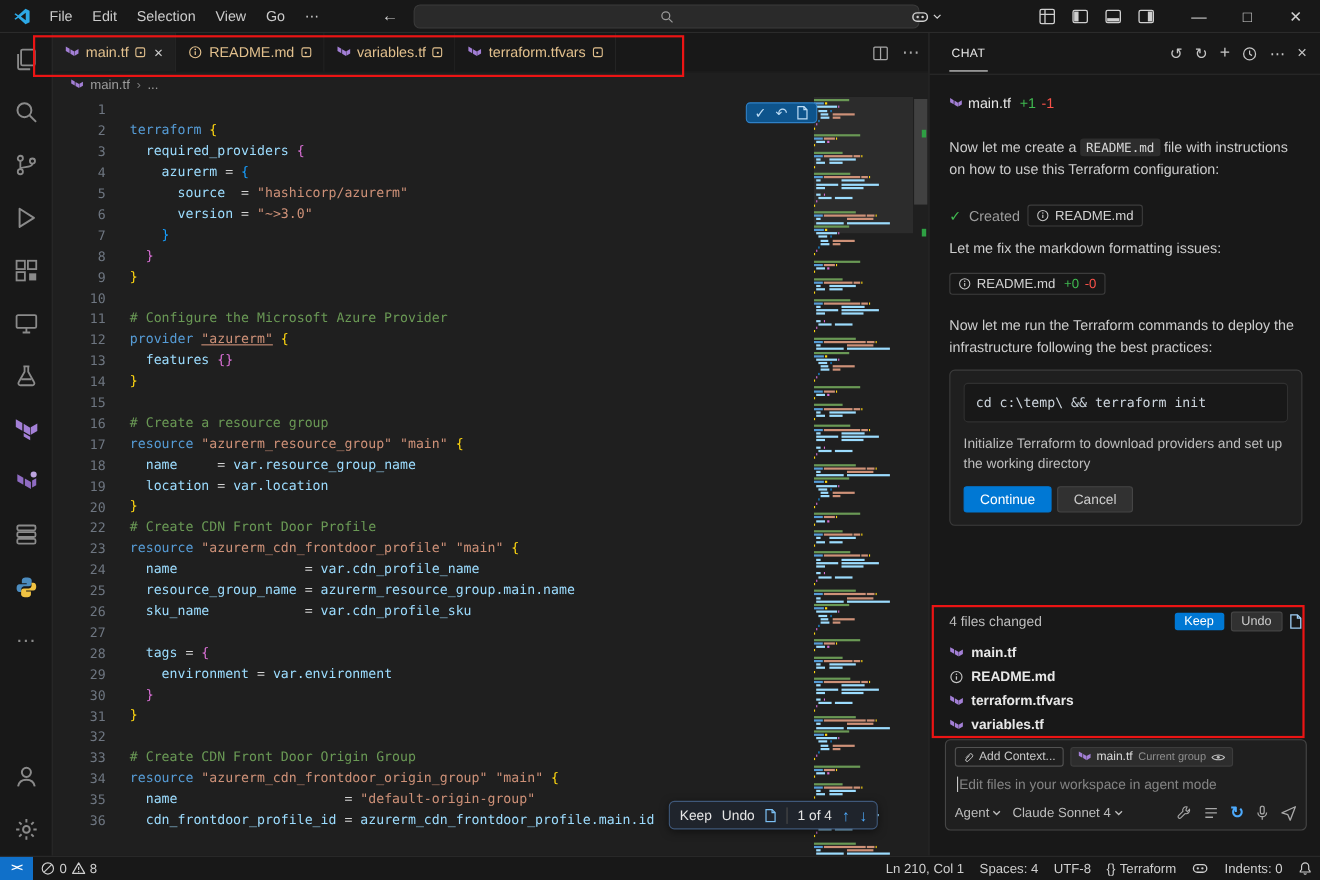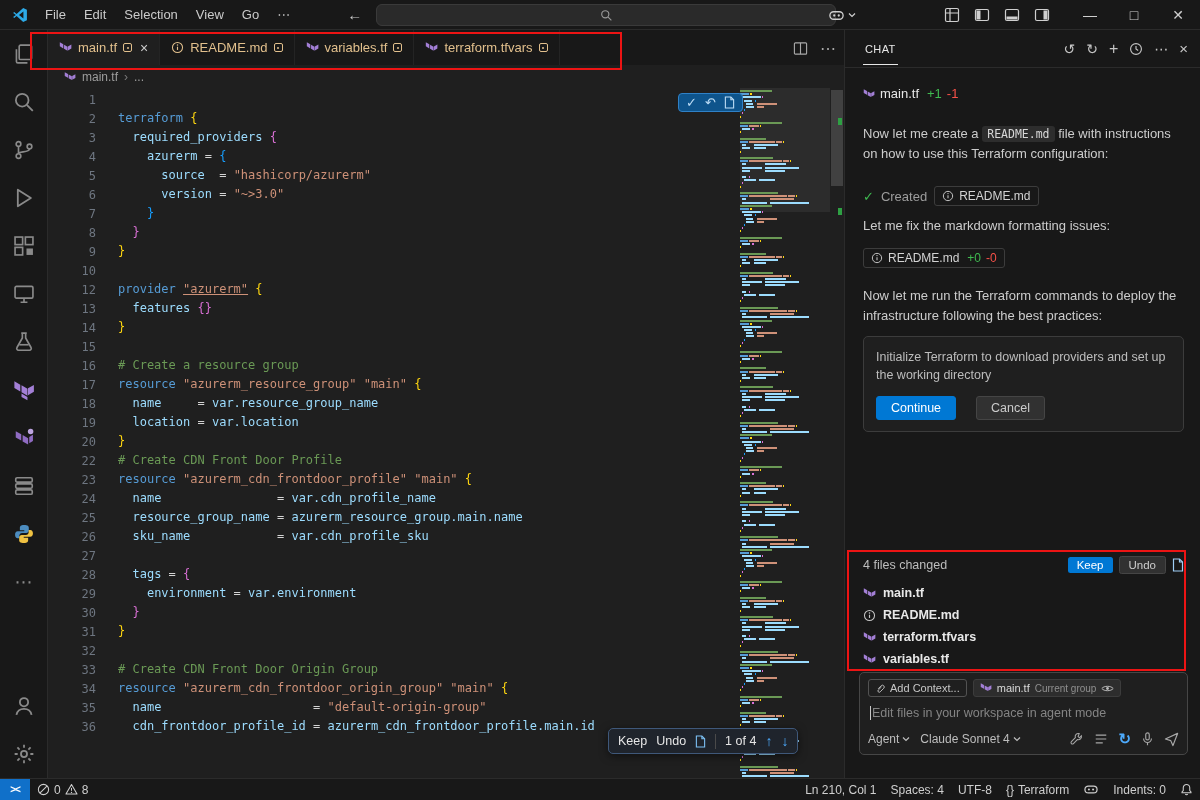--- a/index.html
+++ b/index.html
@@ -70,21 +70,21 @@
   .cb-created{top:156px;display:flex;align-items:center;gap:7px}
   .check{color:#3fb950;font-size:13px}
   .createdtxt{color:#9d9d9d}
   .filepill{display:inline-flex;align-items:center;gap:5px;border:1px solid #3c3c3c;border-radius:3px;padding:2px 7px;color:#d3d3d3;font-size:12px}
   .cb-chip{top:218px;display:flex}
   
   .cb-cmd{top:306px;border:1px solid #3c3c3c;border-radius:5px;background:#1f1f1f;padding:11px 12px}
   .cmd-title{font-size:12.5px;color:#d6d6d6;margin-bottom:9px}
   .cmd-code{background:#181818;border:1px solid #303030;border-radius:4px;padding:10px 10px;font:12px "DejaVu Sans Mono",monospace;color:#cdd5dd;margin-bottom:10px}
   .cmd-desc{font-size:12.5px;line-height:18px;color:#bdbdbd;margin-bottom:12px}
-  .cmd-btns{display:flex;gap:20px}
+  .cmd-btns{display:flex;gap:5px}
   .btn-primary{background:#0078d4;border:1px solid #0078d4;color:#fff;font-size:12.5px;padding:4px 14px;border-radius:3px;font-family:inherit}
   .btn-secondary{background:#313131;border:1px solid #454545;color:#ccc;font-size:12.5px;padding:4px 14px;border-radius:3px;font-family:inherit}
   
   .cb-files{top:524px}
   .fc-header{display:flex;align-items:center;gap:6px;height:22px}
   .fc-title{color:#bdbdbd;font-size:12.5px;margin-right:auto}
   .btn-xs-primary{background:#0078d4;border:none;color:#fff;font-size:11.5px;padding:2px 9px;border-radius:2.5px;font-family:inherit}
   .btn-xs{background:#313131;border:1px solid #454545;color:#ccc;font-size:11.5px;padding:2px 9px;border-radius:2.5px;font-family:inherit}
   .fc-list{margin-top:6px}
   .fc-row{display:flex;align-items:center;gap:7px;height:22px;font-size:12.5px;font-weight:bold;color:#e8e8e8}
@@ -369,20 +369,24 @@
         </div>
         <div class="code-line">
           <span class="ln">9</span>
           <span class="lc"><span class="tk-b1">}</span></span>
         </div>
         <div class="code-line">
           <span class="ln">10</span>
           <span class="lc"></span>
         </div>
         <div class="code-line">
+          <span class="ln">11</span>
+          <span class="lc"><span class="tk-c"># Configure the Microsoft Azure Provider</span></span>
+        </div>
+        <div class="code-line">
           <span class="ln">12</span>
           <span class="lc"><span class="tk-k">provider</span><span class="tk-t"> </span><span class="tk-su">"azurerm"</span><span class="tk-t"> </span><span class="tk-b1">{</span></span>
         </div>
         <div class="code-line">
           <span class="ln">13</span>
           <span class="lc"><span class="tk-t">  </span><span class="tk-p">features</span><span class="tk-t"> </span><span class="tk-b2">{}</span></span>
         </div>
         <div class="code-line">
           <span class="ln">14</span>
           <span class="lc"><span class="tk-b1">}</span></span>
@@ -1560,20 +1564,21 @@
         </svg>
       <span>README.md</span>
       <span class="plus">+0</span>
       <span class="minus">-0</span>
     </span>
   </div>
 
   <p class="chat-block cb-p3 chat-p">Now let me run the Terraform commands to deploy the infrastructure following the best practices:</p>
 
   <div class="chat-block cb-cmd">
+    <div class="cmd-code">cd c:\temp\ &amp;&amp; terraform init</div>
     <div class="cmd-desc">Initialize Terraform to download providers and set up the working directory</div>
     <div class="cmd-btns">
       <button class="btn-primary">Continue</button>
       <button class="btn-secondary">Cancel</button>
     </div>
   </div>
 
   <div class="chat-block cb-files">
     <div class="fc-header">
       <span class="fc-title">4 files changed</span>

